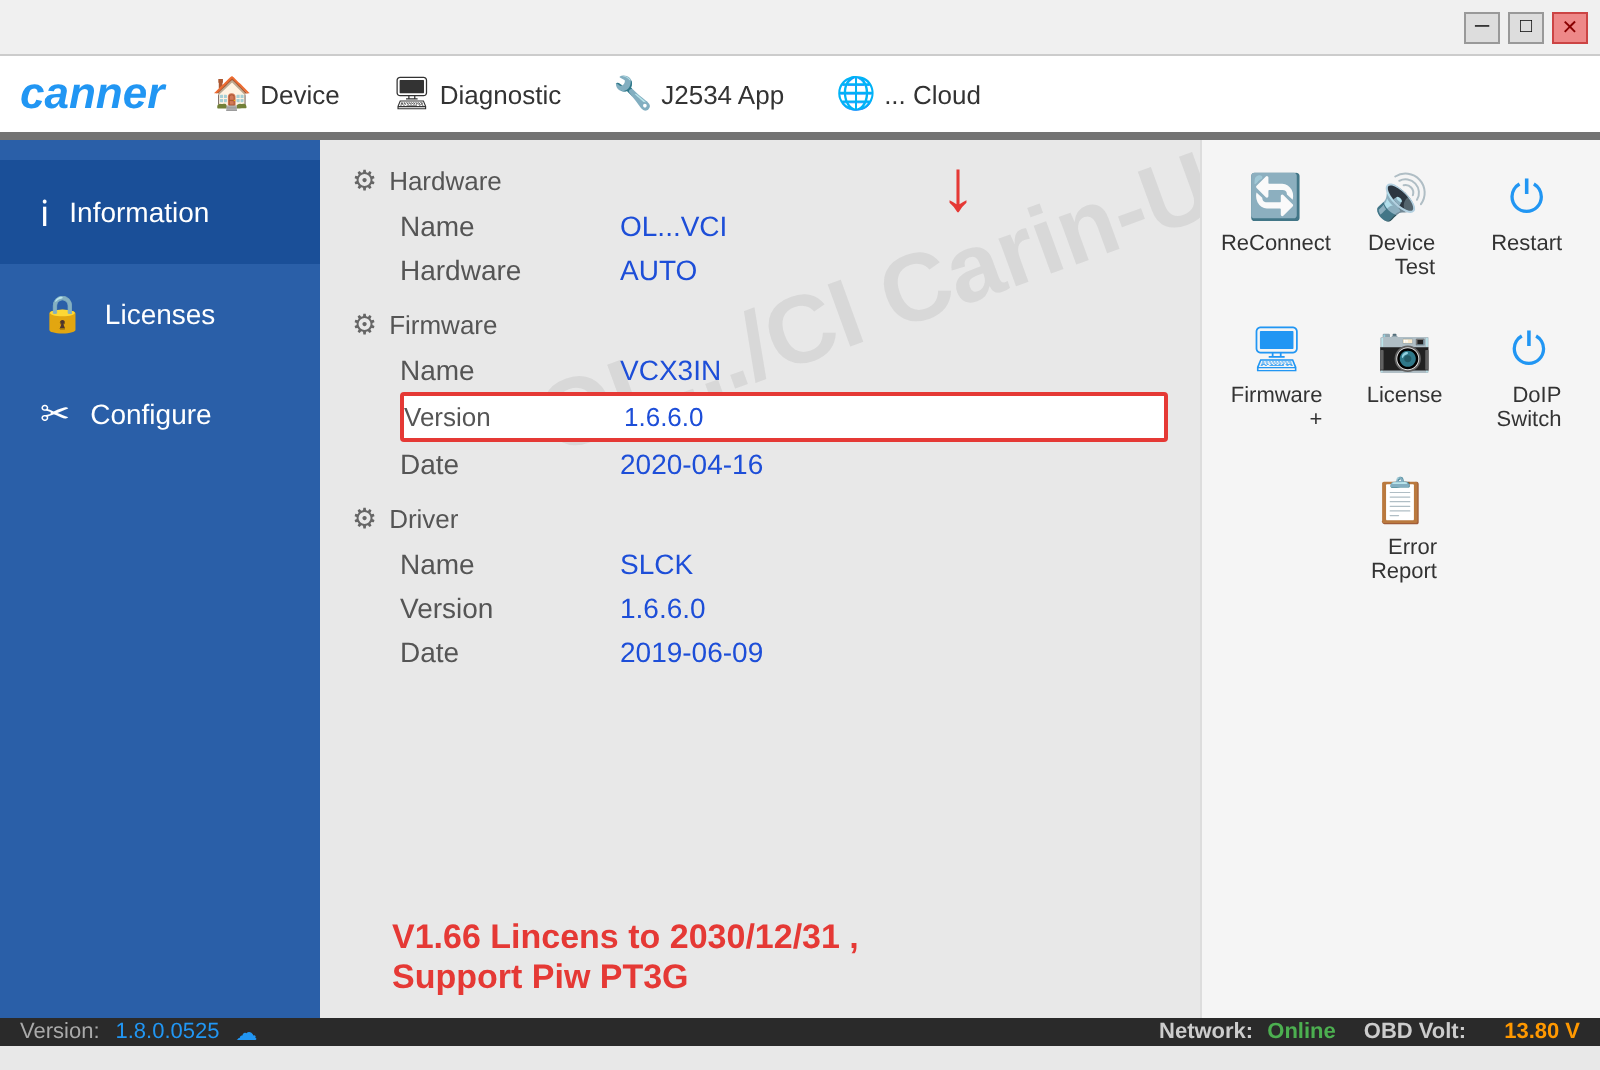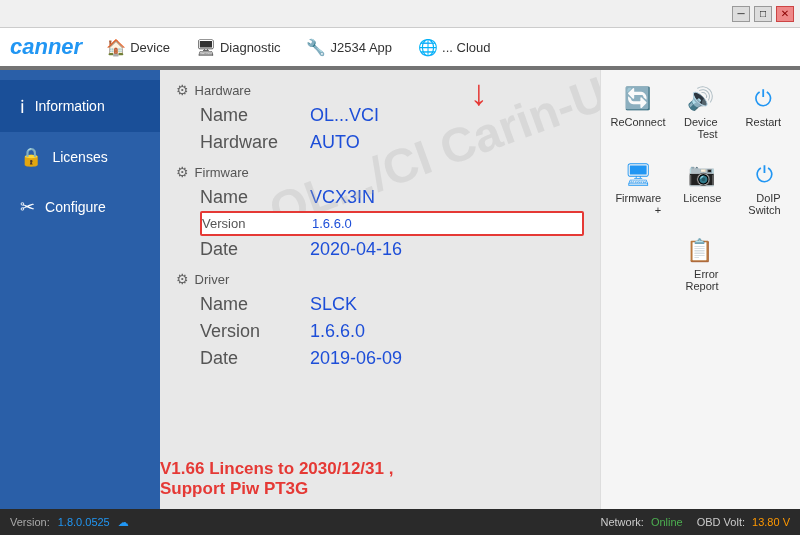--- a/index.html
+++ b/index.html
@@ -121,21 +121,21 @@
       font-size: 13px;
     }
     .section-gear {
       font-size: 14px;
       color: #666;
     }
     .info-row {
       display: flex;
       align-items: flex-end;
       padding: 3px 0 3px 24px;
-      font-size: 18px;
+      font-size: 14px;
       color: #333;
     }
     .info-label {
       width: 110px;
       color: #555;
     }
     .info-value {
       color: #1d4ed8;
     }
     .version-row {
@@ -163,20 +163,21 @@
     }
 
     
     .promo-text {
       position: absolute;
       left: 10px;
       bottom: 60px;
       color: #e53935;
       font-size: 18px;
       font-weight: bold;
+      padding-left: 36px;
     }
 
     
     .right-panel {
       width: 200px;
       background: #f5f5f5;
       padding: 10px;
       display: flex;
       flex-direction: column;
       gap: 10px;
@@ -215,31 +216,31 @@
       font-size: 48px;
       color: rgba(180, 180, 180, 0.3);
       font-weight: bold;
       transform: rotate(-20deg);
       pointer-events: none;
       white-space: nowrap;
     }
 
     
     .status-bar {
-      height: 26px;
+      height: 14px;
       background: #2a2a2a;
       display: flex;
       align-items: center;
       padding: 0 10px;
       color: #ccc;
       font-size: 11px;
       justify-content: space-between;
     }
     .status-left { display: flex; align-items: center; gap: 8px; }
-    .status-right { display: flex; align-items: flex-start; gap: 14px; }
+    .status-right { display: flex; align-items: flex-start; gap: 14px; font-weight: bold; }
     .status-green { color: #4caf50; }
     .status-orange { color: #ff9800; }
     .status-blue { color: #2196F3; }
     .status-version { color: #aaa; }
 
     
     .content-area {
       flex: 1;
       display: flex;
       overflow: hidden;
@@ -414,16 +415,16 @@
     <span class="status-blue">1.8.0.0525</span>
     <span class="status-blue">☁</span>
   </div>
   <div class="status-right">
     <span>
       <span>Network:</span>
       <span class="status-green" style="margin-left:4px;">Online</span>
     </span>
     <span>
       <span>OBD Volt:</span>
-      <span class="status-orange" style="margin-left:4px;">13.80 V</span>
+      <span class="status-orange" style="margin-left:16px;">13.80 V</span>
     </span>
   </div>
 </div>
 
 </body></html>

